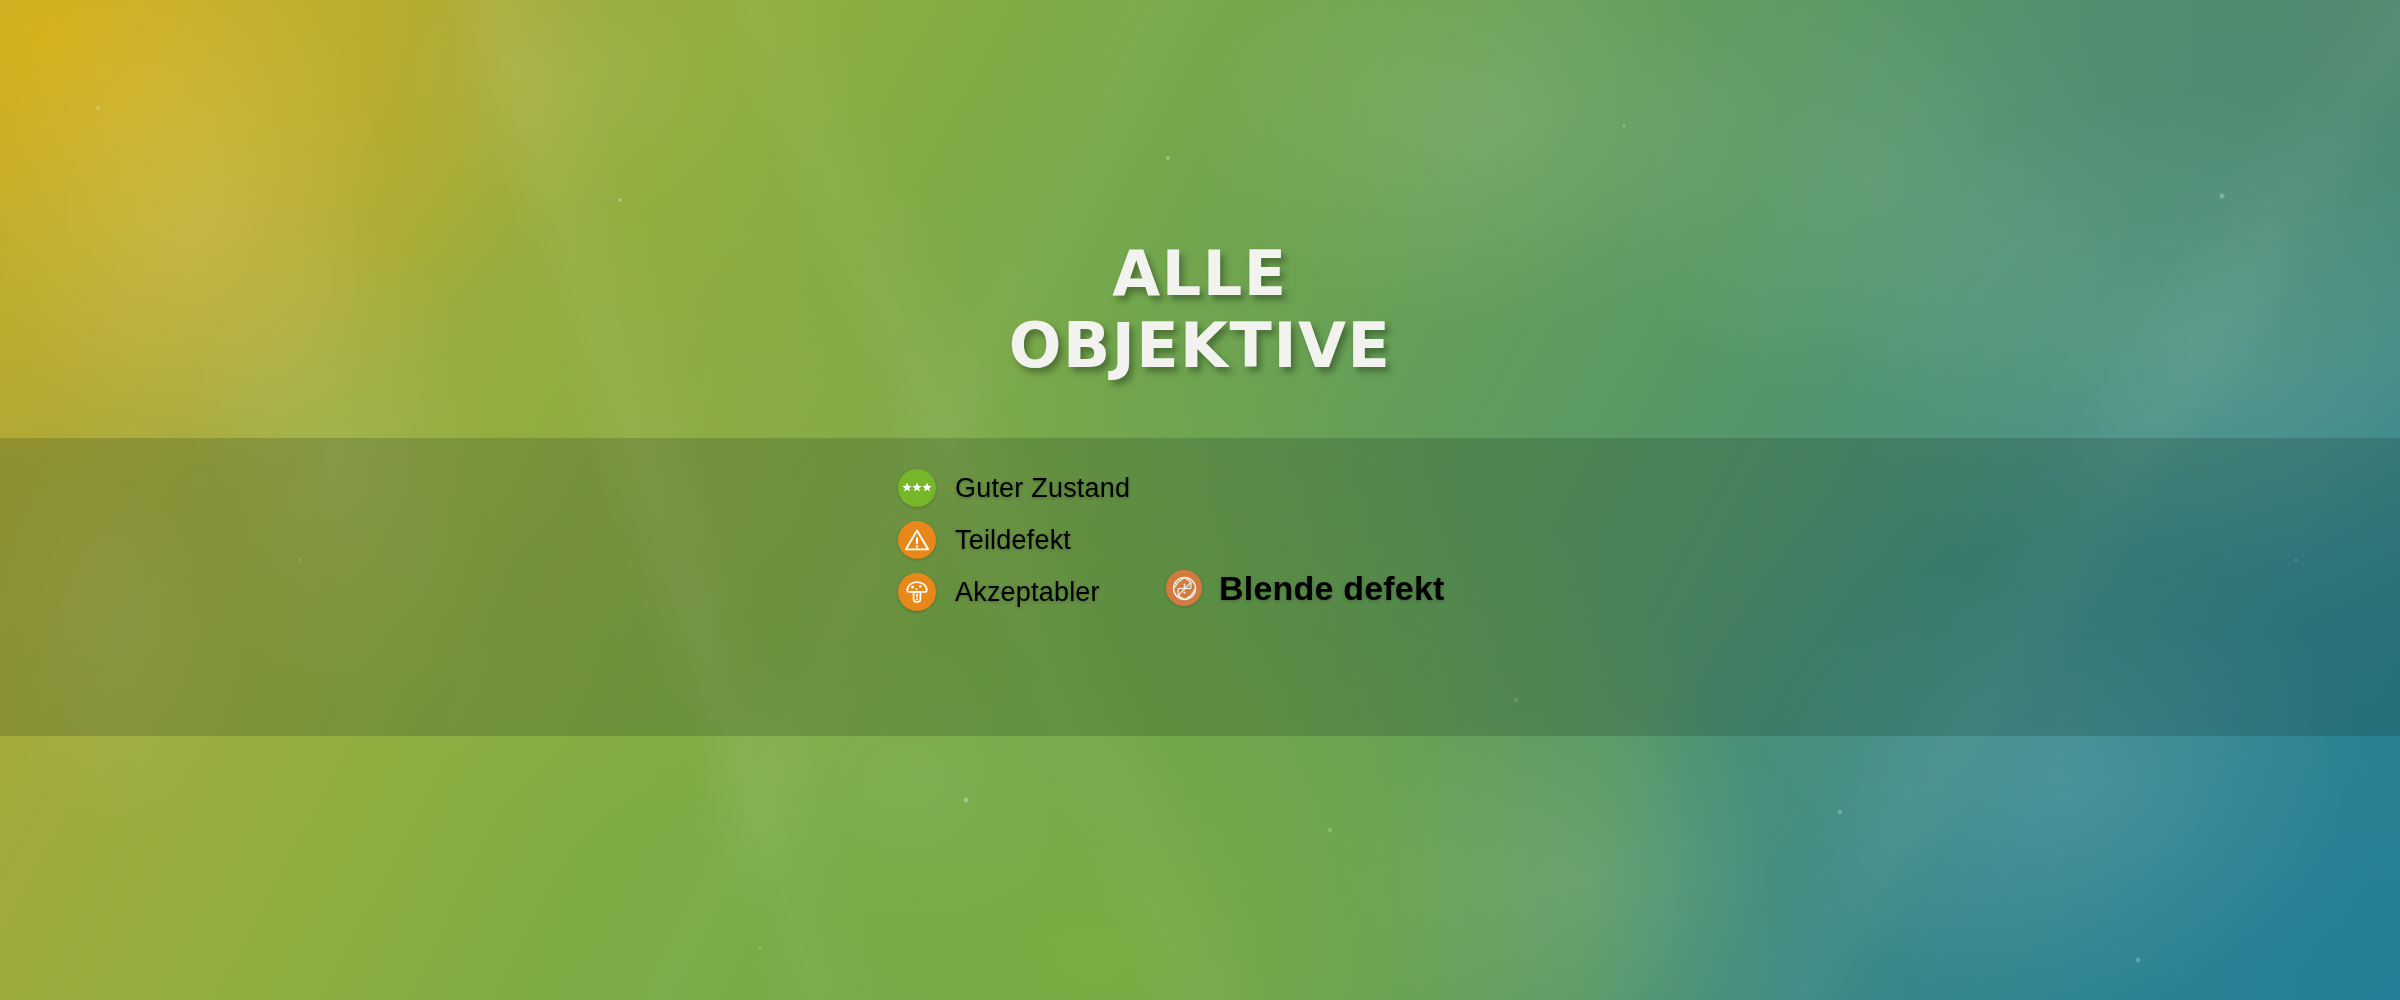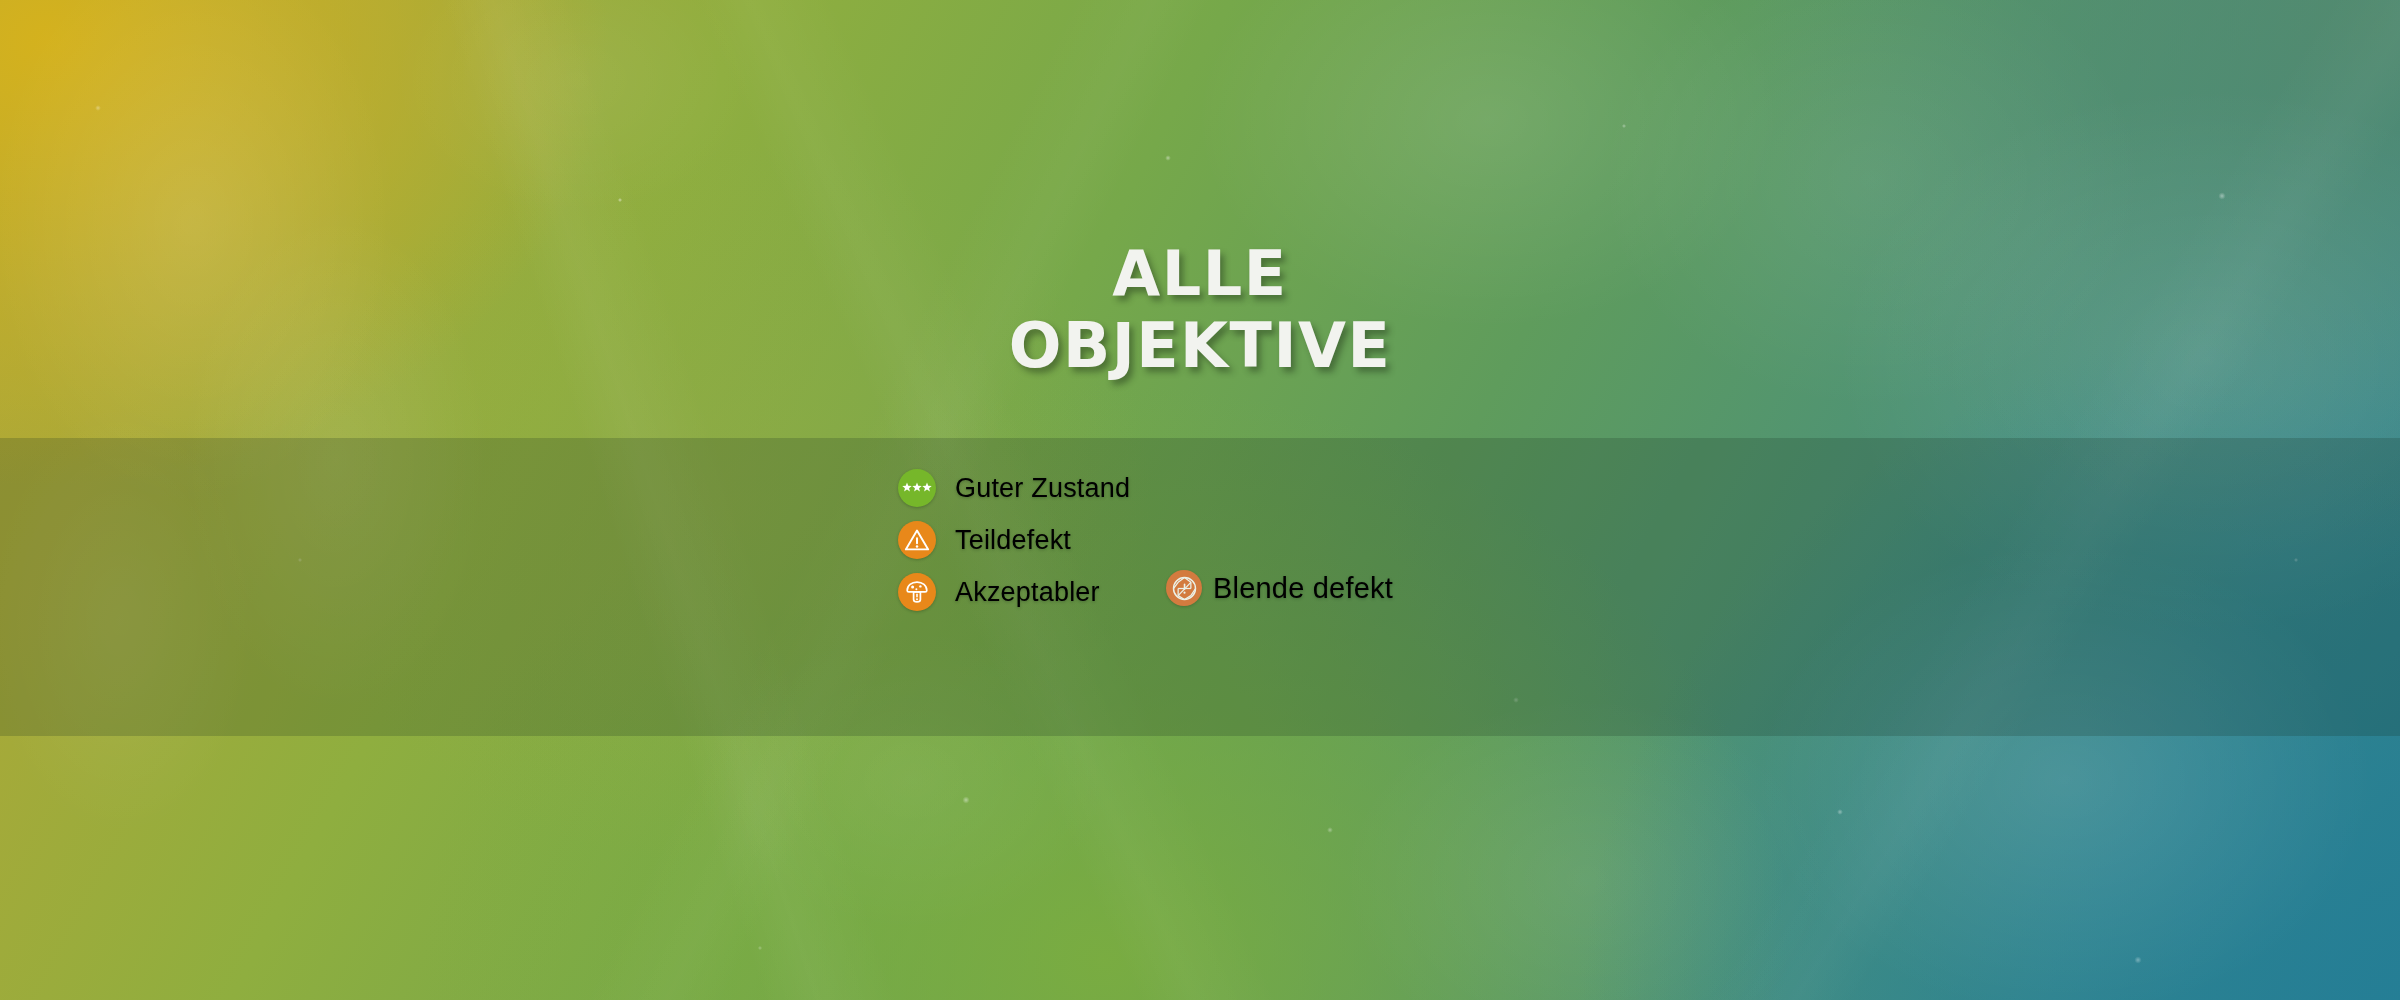--- a/index.html
+++ b/index.html
@@ -167,22 +167,23 @@
     display: flex;
     align-items: center;
   }
   .legend-row-extra .badge {
     width: 36px;
     height: 36px;
     flex-basis: 36px;
     opacity: 0.88;
   }
   .legend-row-extra .legend-label {
-    margin-left: 11px;
-    font-size: 29px;
+    margin-left: 17px;
+    font-size: 34px;
+    font-weight: bold;
   }
 </style>
 </head>
 <body>
 
 <div id="stage">
 
   <div class="bg-layer bg-base"></div>
   <div class="bg-layer bg-blob-a"></div>
   <div class="bg-layer bg-blob-b"></div>

